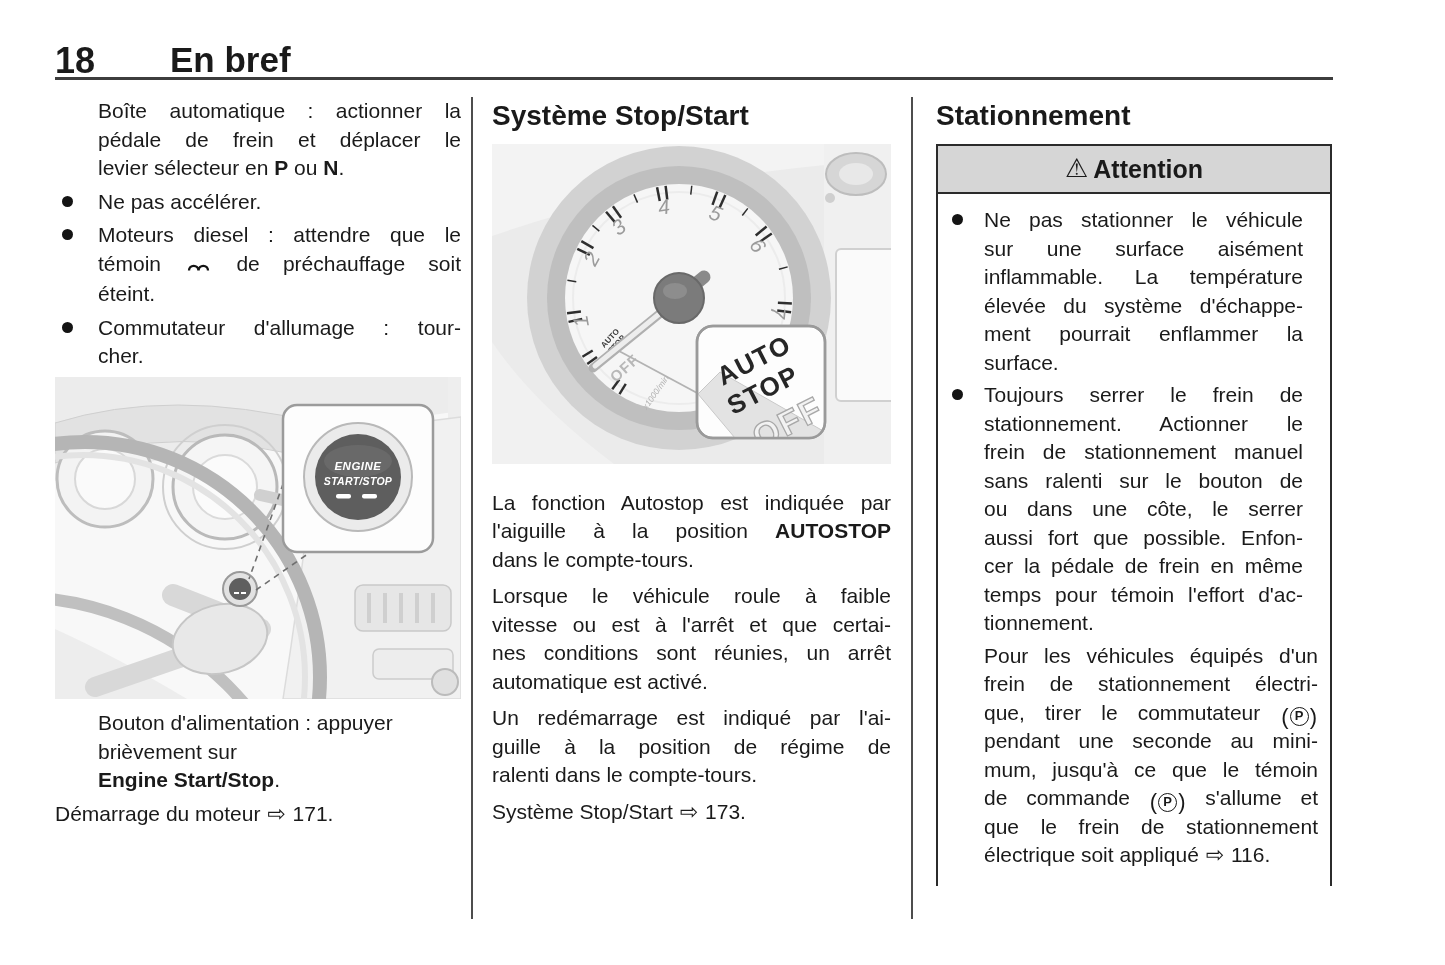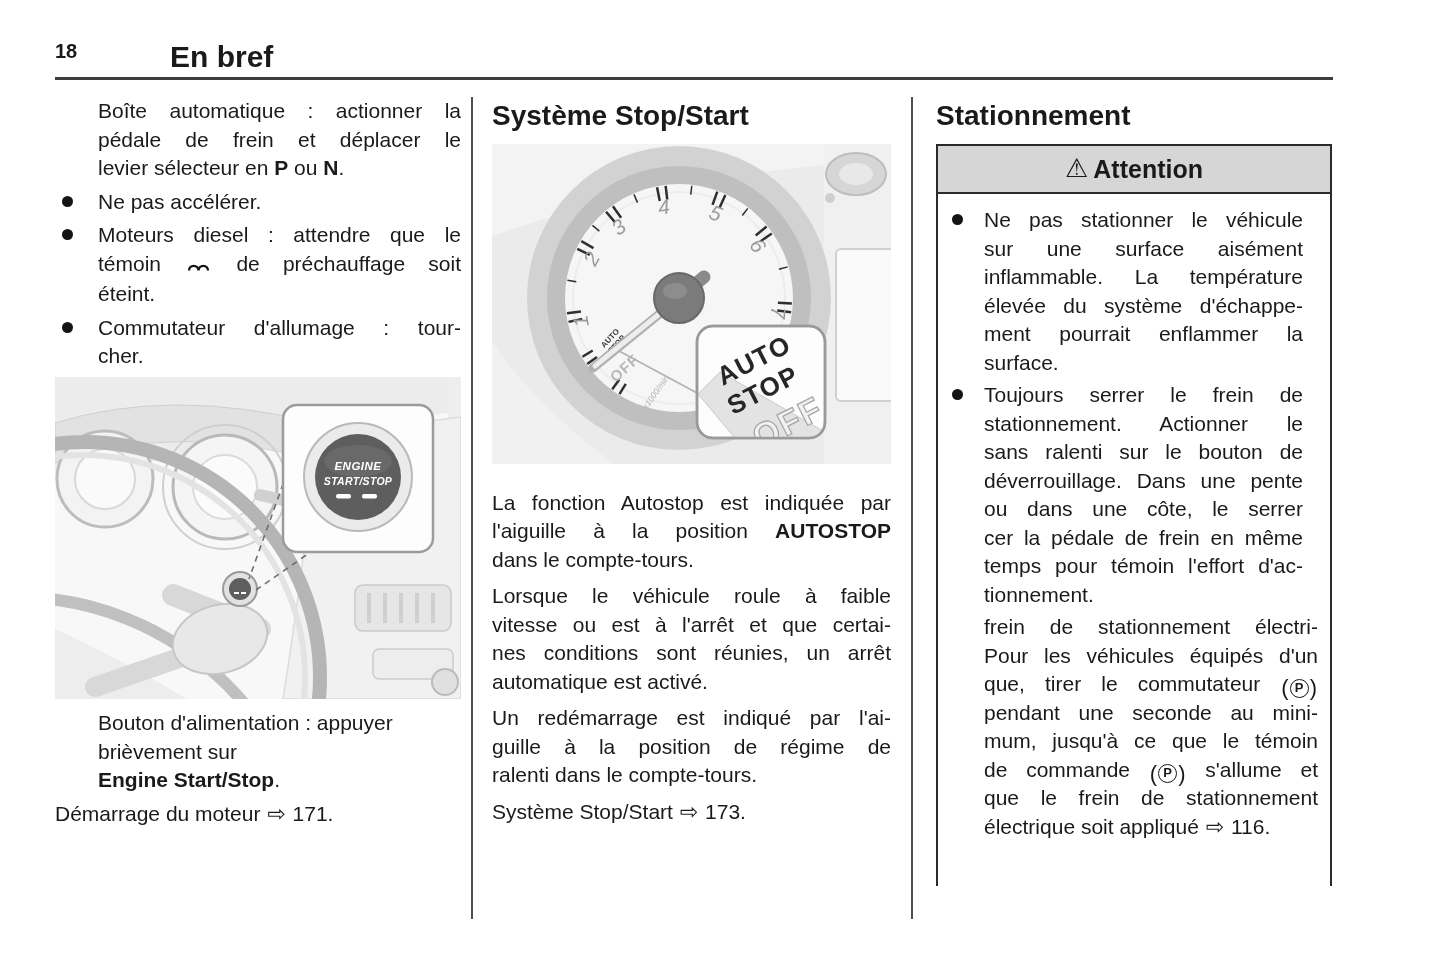--- a/index.html
+++ b/index.html
@@ -1,20 +1,20 @@
 <!DOCTYPE html>
 <html><head>
 <meta charset="utf-8">
 <style>
   html,body{margin:0;padding:0;background:#fff;}
   body{width:1445px;height:965px;font-family:"Liberation Sans","DejaVu Sans",sans-serif;color:#1a1a1a;}
   .page{position:relative;width:1445px;height:965px;overflow:hidden;background:#ffffff;}
 
-  .pageno{position:absolute;left:55px;top:40px;font-size:20px;font-weight:bold;}
-  .chapter{position:absolute;left:170px;top:40px;font-size:30px;font-weight:bold;}
+  .pageno{position:absolute;left:55px;top:40px;font-size:36px;font-weight:bold;}
+  .chapter{position:absolute;left:170px;top:40px;font-size:35px;font-weight:bold;}
   .head-rule{position:absolute;left:55px;top:77px;width:1278px;height:3px;background:#3d3d3d;}
   .divider{position:absolute;top:97px;height:822px;width:2px;background:#4d4d4d;}
   #div1{left:471px;} #div2{left:911px;}
 
   .col{position:absolute;top:97px;font-size:21px;line-height:28.5px;}
   #col1{left:55px;width:406px;}
   #col2{left:492px;width:399px;}
   #col3{left:936px;width:396px;}
 
   .col-heading{font-size:28px;font-weight:bold;line-height:34px;margin:2px 0 0 0;}
@@ -283,30 +283,31 @@
             <div class="line fill"><span>Ne pas stationner le véhicule</span></div>
             <div class="line fill"><span>sur une surface aisément</span></div>
             <div class="line fill"><span>inflammable. La température</span></div>
             <div class="line fill"><span>élevée du système d'échappe-</span></div>
             <div class="line fill"><span>ment pourrait enflammer la</span></div>
             <div class="line"><span>surface.</span></div>
           </div>
           <div class="block bullet">
             <div class="line fill"><span>Toujours serrer le frein de</span></div>
             <div class="line fill"><span>stationnement. Actionner le</span></div>
+            <div class="line fill"><span>frein de stationnement manuel</span></div>
             <div class="line fill"><span>sans ralenti sur le bouton de</span></div>
-            <div class="line fill"><span>déverrouillage. Dans une pente</span></div>
             <div class="line fill"><span>ou dans une côte, le serrer</span></div>
+            <div class="line fill"><span>aussi fort que possible. Enfon-</span></div>
             <div class="line fill"><span>cer la pédale de frein en même</span></div>
             <div class="line fill"><span>temps pour témoin l'effort d'ac-</span></div>
             <div class="line"><span>tionnement.</span></div>
           </div>
           <div class="block indent">
+            <div class="line fill"><span>Pour les véhicules équipés d'un</span></div>
             <div class="line fill"><span>frein de stationnement électri-</span></div>
-            <div class="line fill"><span>Pour les véhicules équipés d'un</span></div>
             <div class="line fill"><span>que, tirer le commutateur </span>
   <span class="ic-epb">
                 <span class="par">(</span>
                 <span class="pc">P</span>
                 <span class="par">)</span>
               </span>
 </div>
             <div class="line fill"><span>pendant une seconde au mini-</span></div>
             <div class="line fill"><span>mum, jusqu'à ce que le témoin</span></div>
             <div class="line fill"><span>de commande </span>

